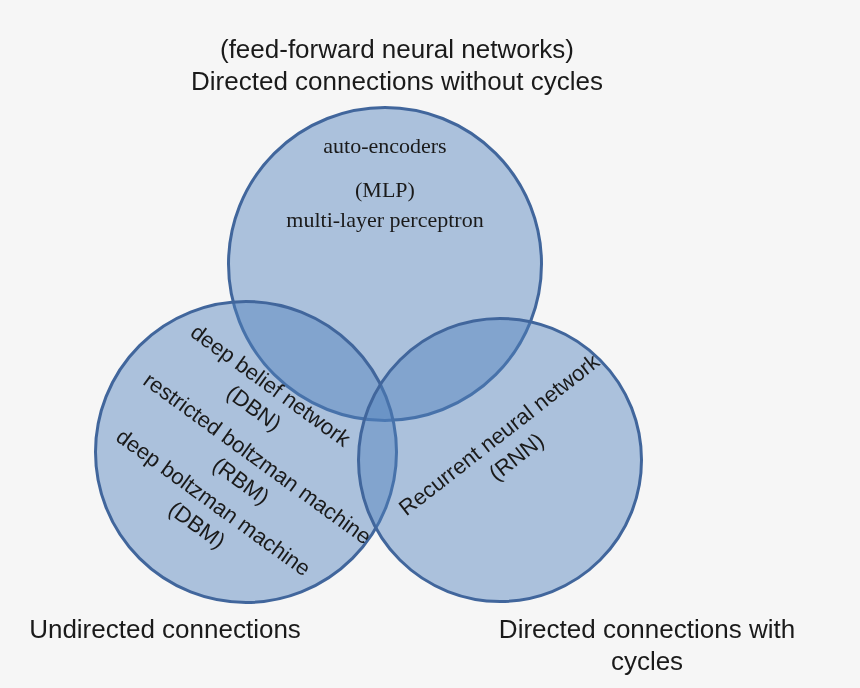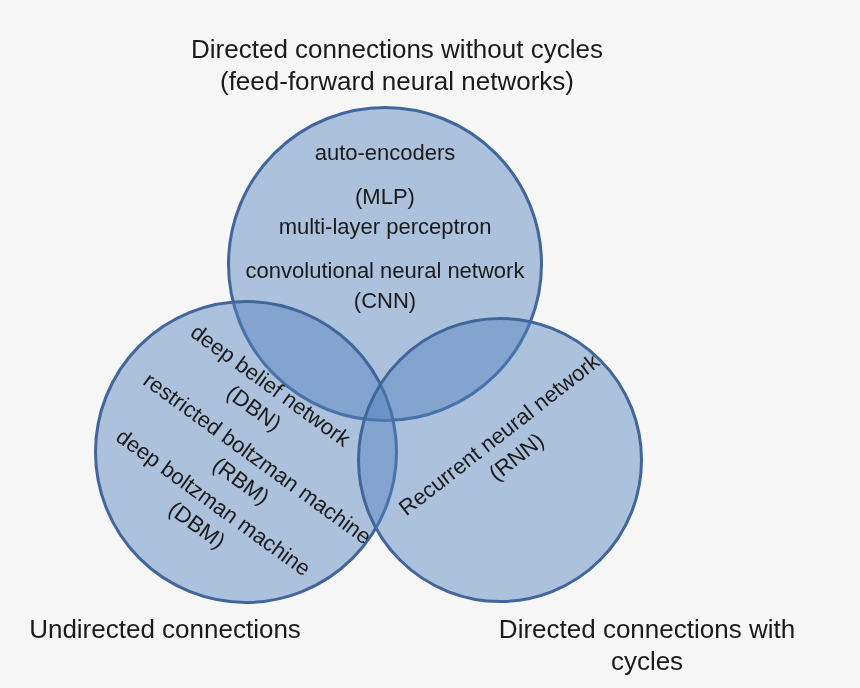--- a/index.html
+++ b/index.html
@@ -33,21 +33,21 @@
   .caption-left   { left:   0px; top: 613px; width: 330px; }
   .caption-right  { left: 462px; top: 613px; width: 370px; }
 
   .top-entries {
     position: absolute;
     left: 227px; top: 131px; width: 316px;
     text-align: center;
     font-size: 22px;
     line-height: 30px;
   }
-  .top-entries .entry { margin: 7px 0 14px 0; }
+  .top-entries .entry { margin: 0 0 14px 0; font-family: Liberation Serif, serif; }
   .top-entries .entry div { white-space: nowrap; }
 
   .rot-block {
     position: absolute;
     width: 340px;
     text-align: center;
     font-size: 22px;
     line-height: 28px;
   }
   .rot-block div { white-space: nowrap; }
@@ -55,39 +55,35 @@
   .rot-rbm { left:  79px; top: 442px; transform: rotate(36deg); }
   .rot-dbm { left:  35px; top: 486px; transform: rotate(36deg); }
   .rot-rnn { left: 338px; top: 418px; transform: rotate(-38deg); }
 </style>
 </head>
 <body>
 
 <div class="canvas">
 
   <div class="caption caption-top">
+    <div>(feed-forward neural networks)</div>
     <div>Directed connections without cycles</div>
-    <div>(feed-forward neural networks)</div>
   </div>
 
   <div class="circle circle-top"></div>
   <div class="circle circle-left"></div>
   <div class="circle circle-right"></div>
 
   <div class="top-entries">
     <div class="entry">
       <div>auto-encoders</div>
     </div>
     <div class="entry">
       <div>(MLP)</div>
       <div>multi-layer perceptron</div>
-    </div>
-    <div class="entry">
-      <div>convolutional neural network</div>
-      <div>(CNN)</div>
     </div>
   </div>
 
   <div class="rot-block rot-dbn">
     <div>deep belief network</div>
     <div>(DBN)</div>
   </div>
   <div class="rot-block rot-rbm">
     <div>restricted boltzman machine</div>
     <div>(RBM)</div>

